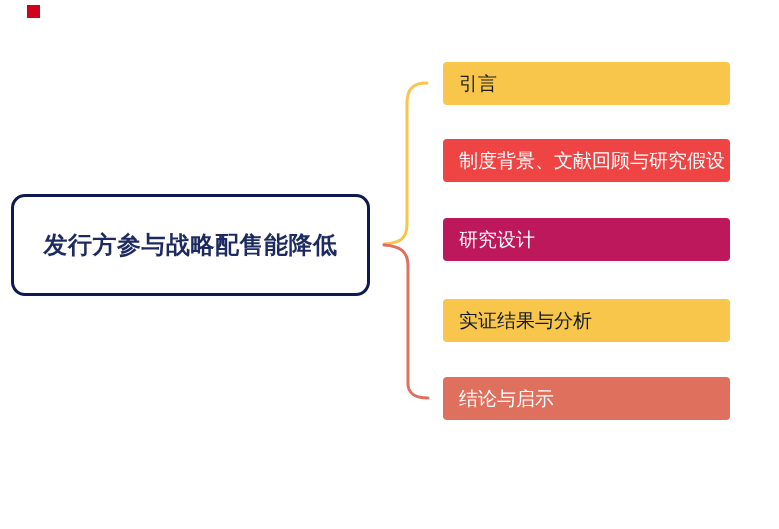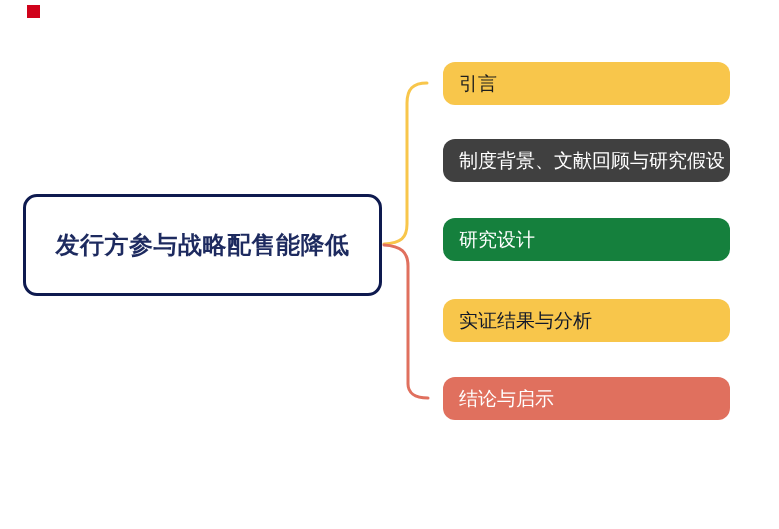--- a/index.html
+++ b/index.html
@@ -17,21 +17,21 @@
   .red-marker {
     position: absolute;
     left: 27px;
     top: 5px;
     width: 13px;
     height: 13px;
   }
 
   .root-node {
     position: absolute;
-    left: 23px;
+    left: 11px;
     top: 194px;
     width: 359px;
     height: 102px;
     border: 3px solid #0E1A4F;
     border-radius: 14px;
     background: #ffffff;
     display: flex;
     flex-direction: row;
     align-items: center;
     justify-content: center;
@@ -55,21 +55,21 @@
     fill: none;
     stroke-width: 3;
     stroke-linecap: round;
   }
 
   .branch-node {
     position: absolute;
     left: 443px;
     width: 287px;
     height: 43px;
-    border-radius: 12px;
+    border-radius: 4px;
     display: flex;
     align-items: center;
     padding-left: 16px;
     font-size: 19px;
     line-height: 1;
     cursor: default;
   }
 </style>
 </head>
 <body>
@@ -82,21 +82,21 @@
     <span class="root-line">发行方参与战略配售能降低</span>
   </div>
 
   <svg class="connector-svg" width="779" height="529" viewBox="0 0 779 529">
     <path d="M 427 83 C 413 83 407 89 407 103 L 407 224 C 407 238 401 243 384 244" stroke="#F8C64B"></path>
     <path d="M 384 245 C 401 246 408 252 408 266 L 408 384 C 408 392 414 398 428 398" stroke="#E0705E"></path>
   </svg>
 
   <div class="branch-node" style="top: 62px; background: rgb(248, 198, 75); color: rgb(30, 30, 30);">引言</div>
 
-  <div class="branch-node" style="top: 139px; background: #404040; color: rgb(255, 255, 255);">制度背景、文献回顾与研究假设</div>
+  <div class="branch-node" style="top: 139px; background: #ef4444; color: rgb(255, 255, 255);">制度背景、文献回顾与研究假设</div>
 
-  <div class="branch-node" style="top: 218px; background: #15803d; color: rgb(255, 255, 255);">研究设计</div>
+  <div class="branch-node" style="top: 218px; background: #be185d; color: rgb(255, 255, 255);">研究设计</div>
 
   <div class="branch-node" style="top: 299px; background: rgb(248, 198, 75); color: #0f172a;">实证结果与分析</div>
 
   <div class="branch-node" style="top: 377px; background: rgb(224, 112, 94); color: rgb(255, 255, 255);">结论与启示</div>
 
 </div>
 
 </body></html>

